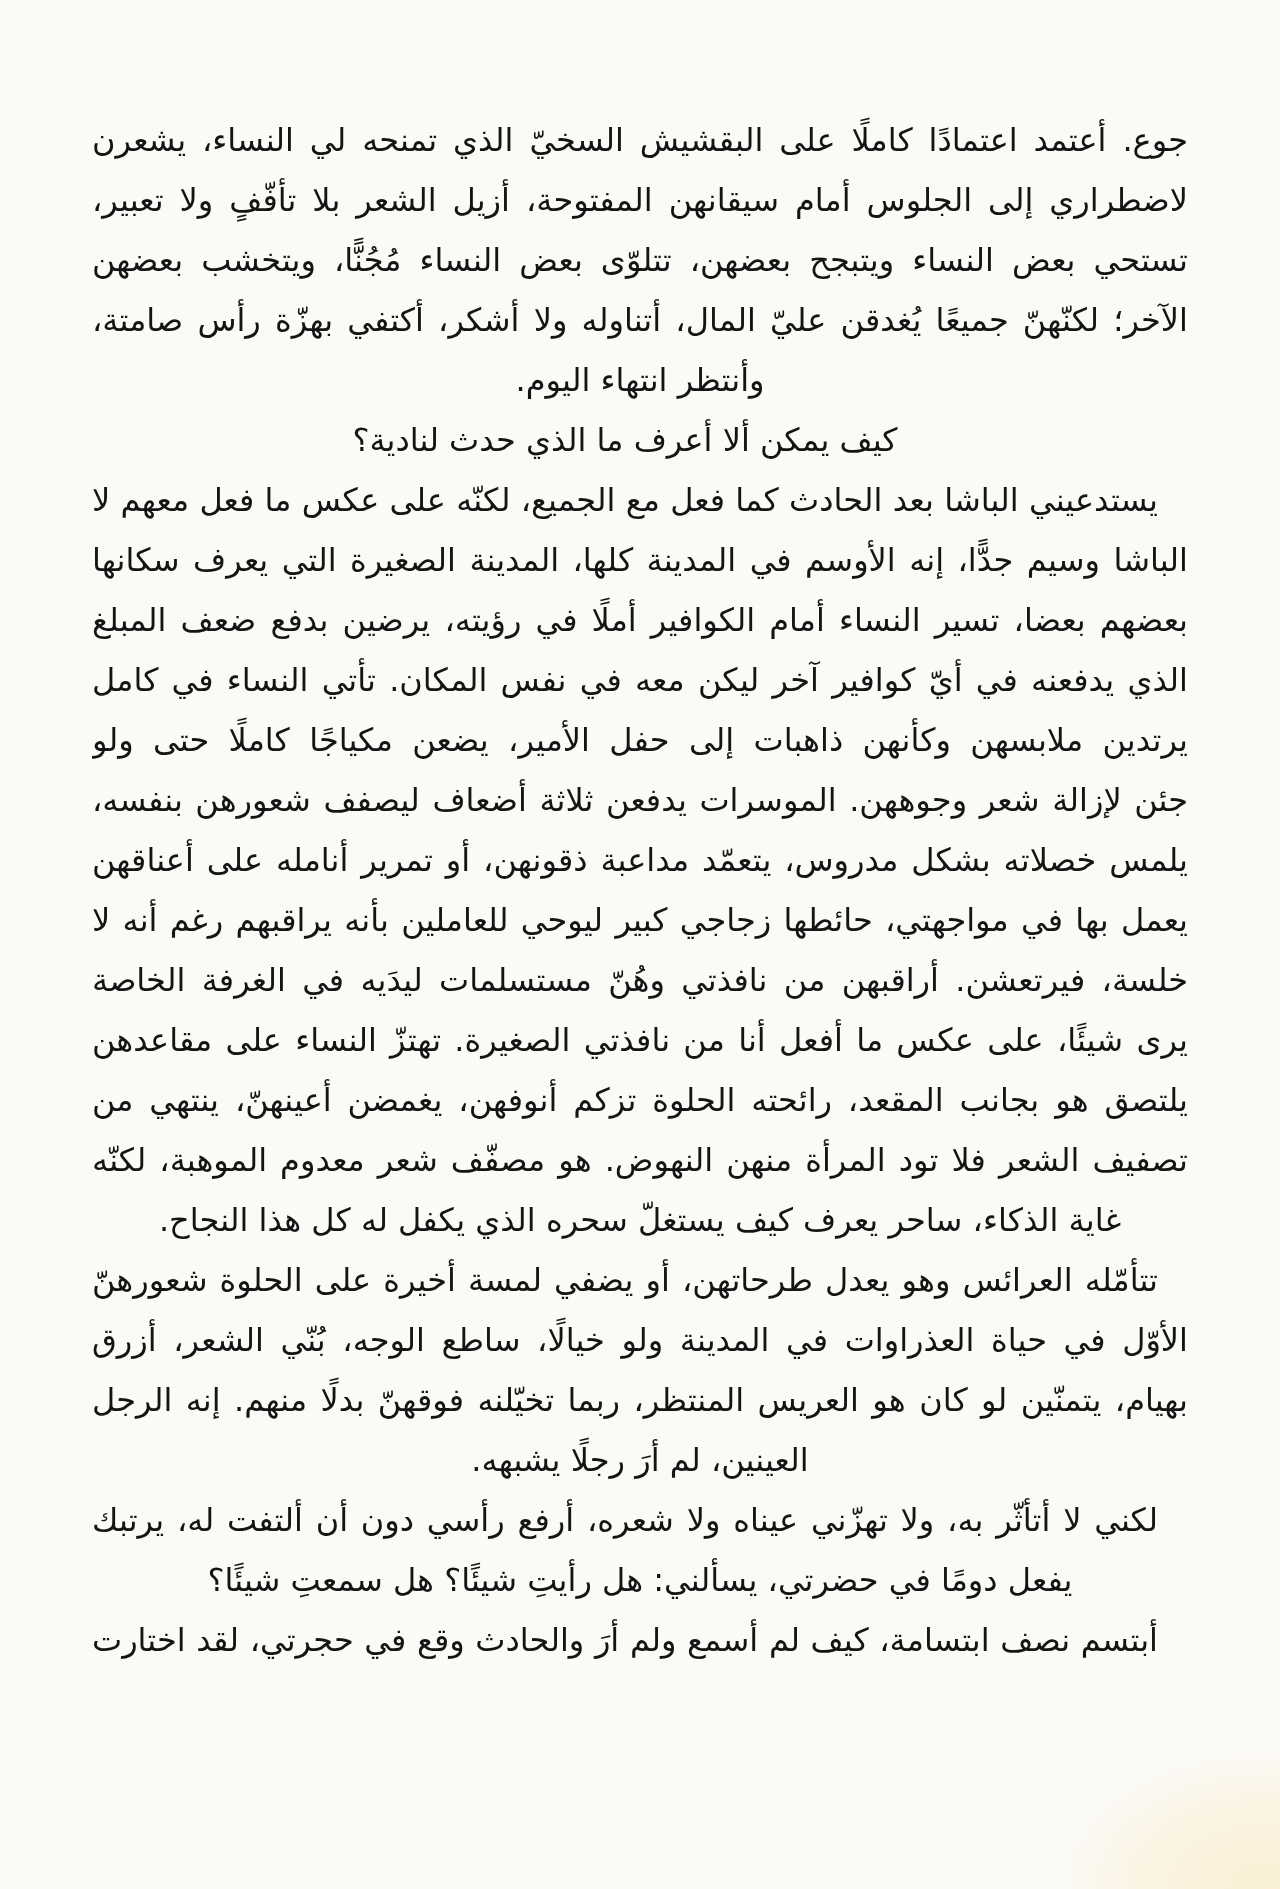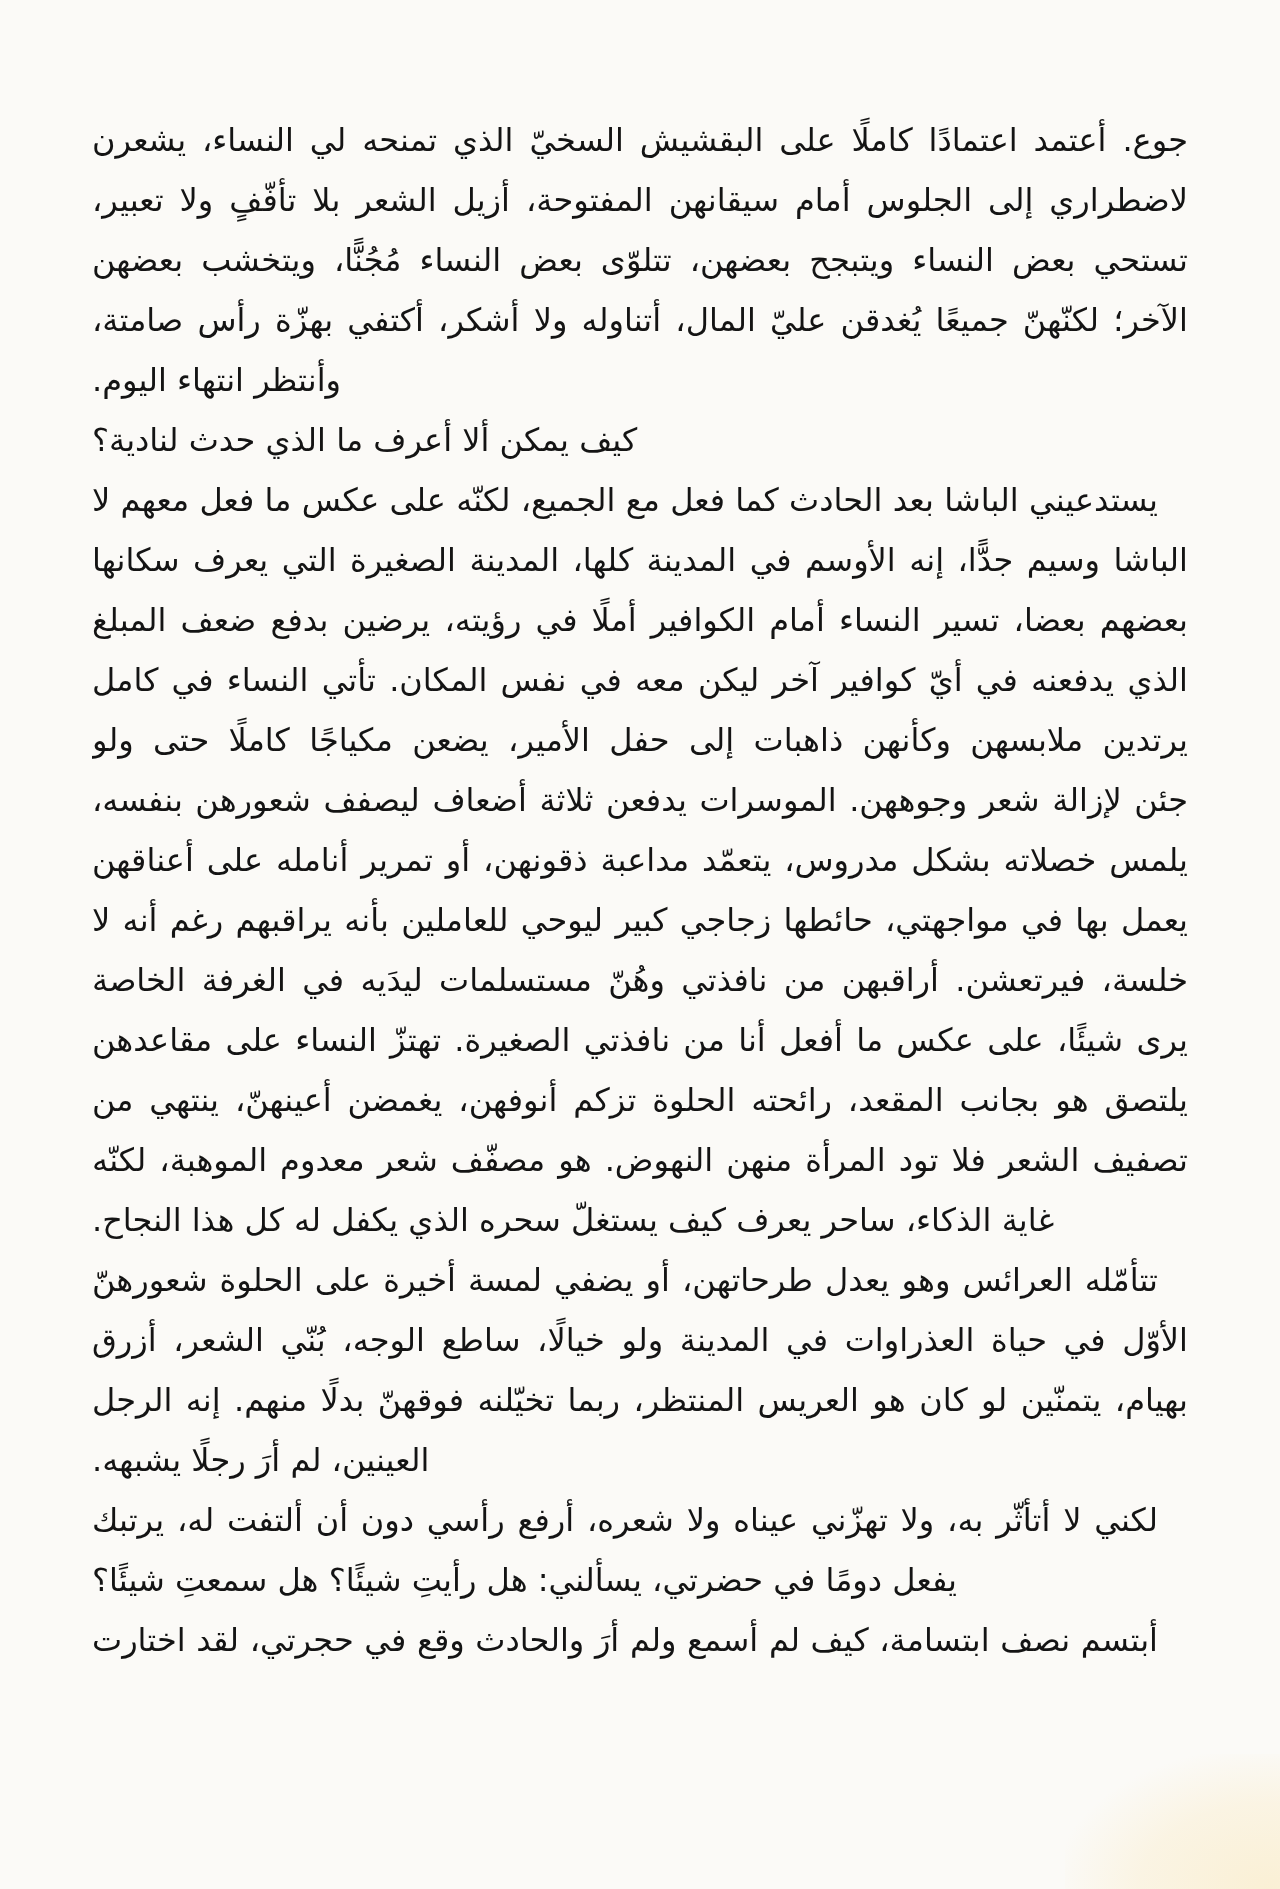--- a/index.html
+++ b/index.html
@@ -28,21 +28,21 @@
     line-height: 60px;
     overflow: hidden;
   }
   
   .ln.j {
     text-align: justify;
     text-align-last: justify;
   }
   
   .ln.r {
-    text-align: left;
+    text-align: center;
   }
   
   .ln.ind {
     padding-right: 30px;
   }
   .corner-tint {
     position: absolute;
     right: 0;
     bottom: 0;
     width: 215px;

